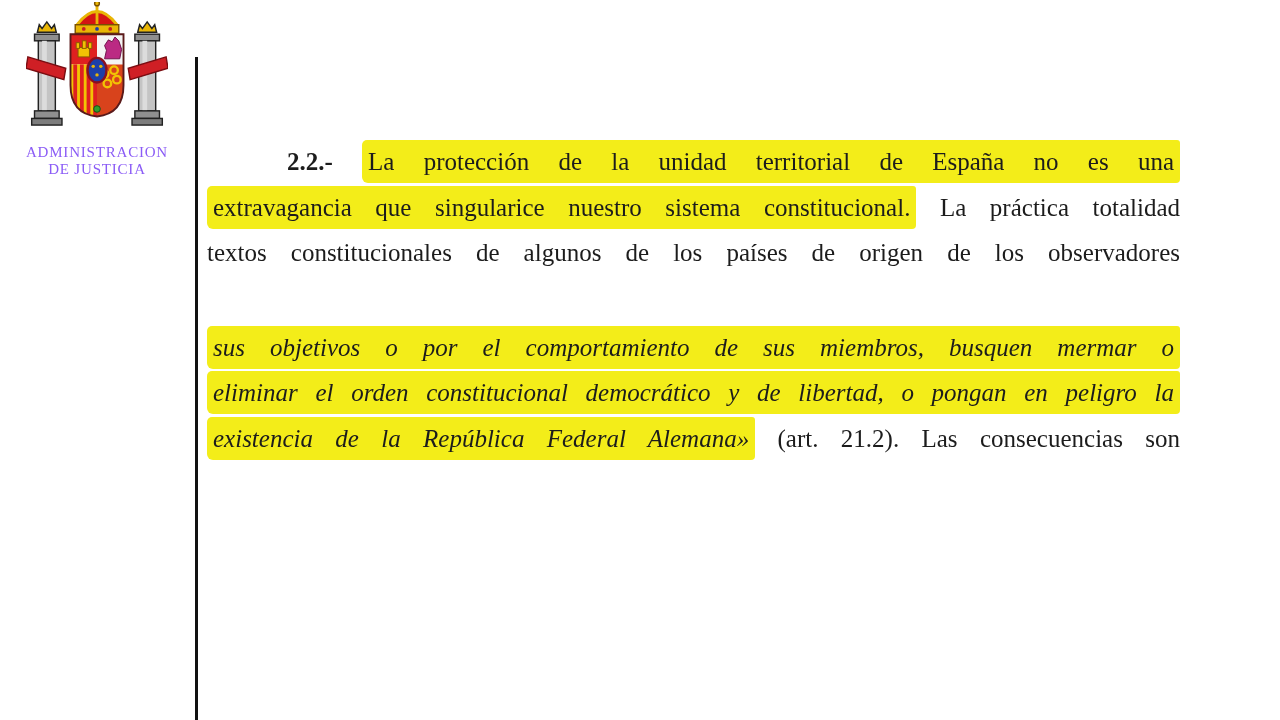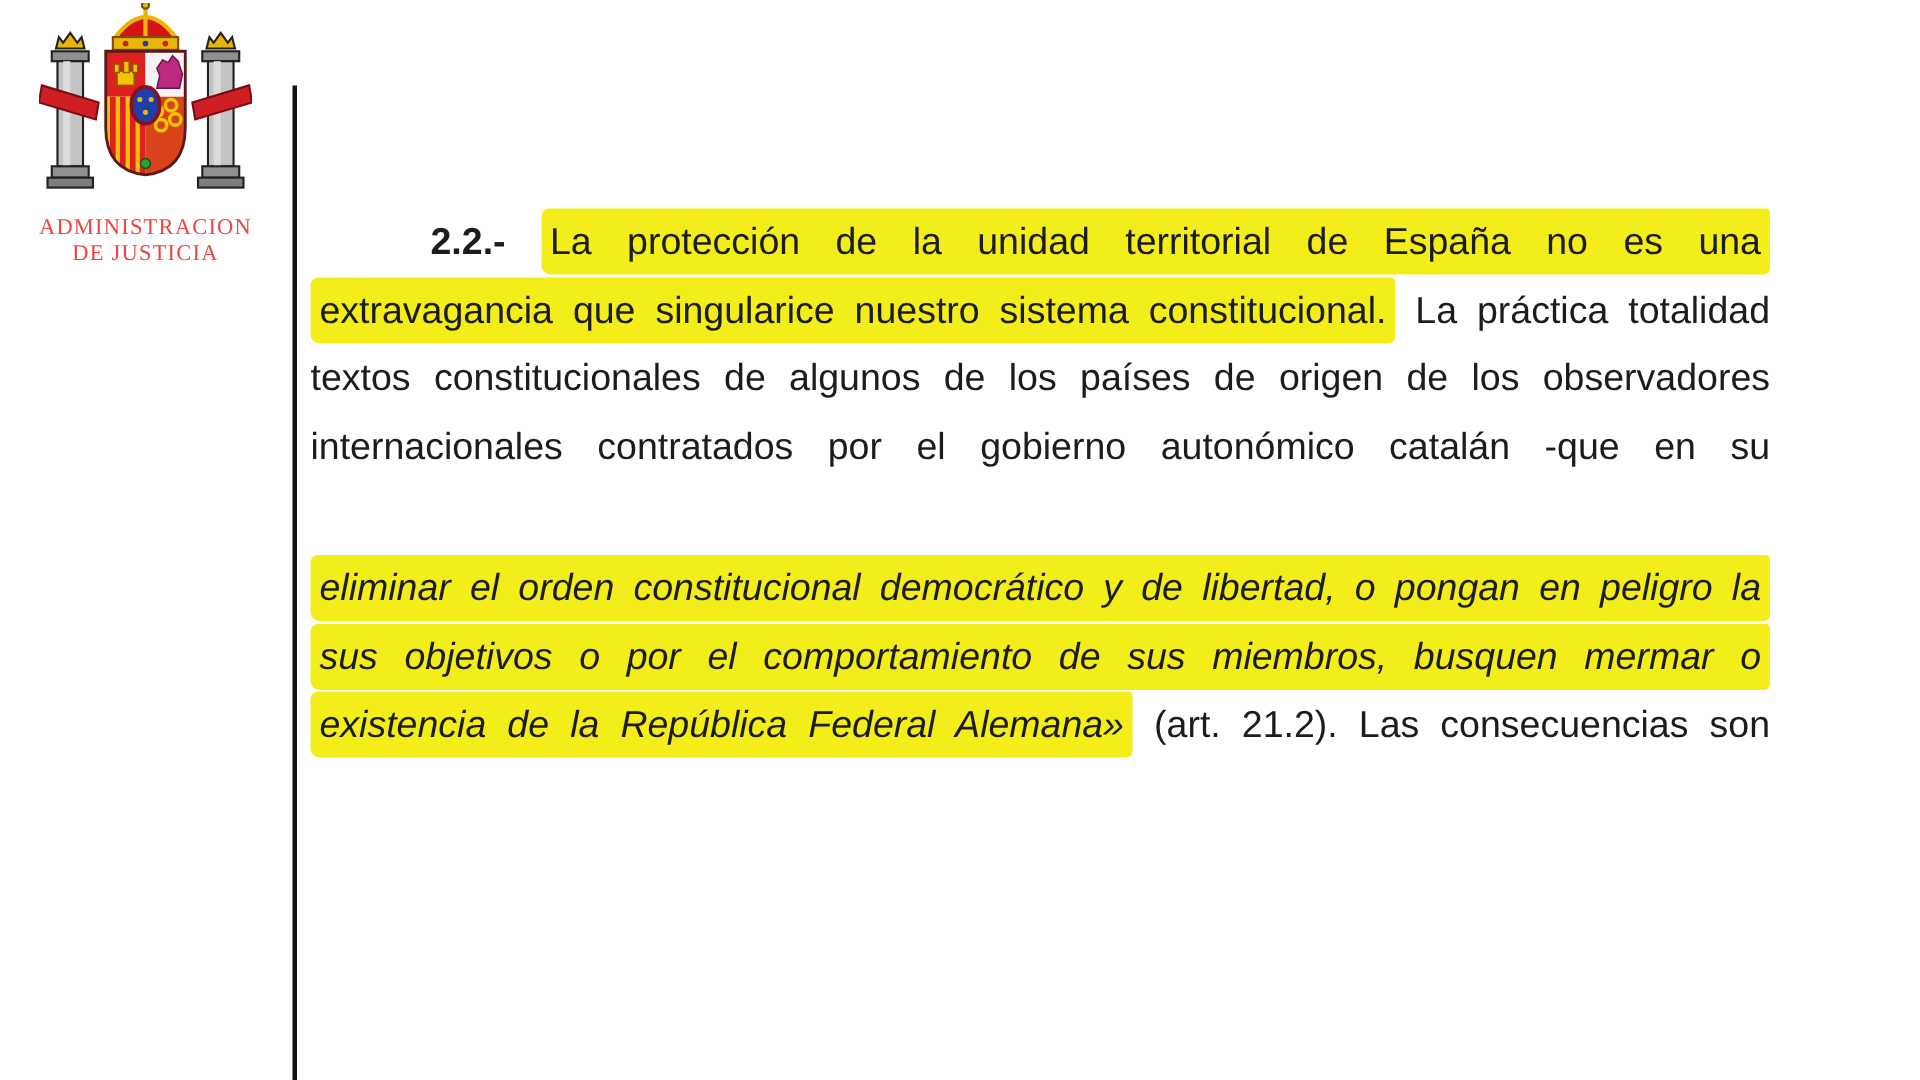--- a/index.html
+++ b/index.html
@@ -24,41 +24,42 @@
   }
   .caption {
     position: absolute;
     left: 6px; top: 144px;
     width: 182px;
     text-align: center;
     font-family: "Liberation Serif", "DejaVu Serif", serif;
     font-size: 15px;
     line-height: 17px;
     letter-spacing: 0.8px;
-    color: #ef4444;
+    color: #8b5cf6;
   }
   .vertical-divider {
     position: absolute;
     left: 195px; top: 57px;
     width: 3px; height: 663px;
     background: var(--divider, #101010);
   }
 
   
   .doc-body {
     position: absolute;
     left: 207px; top: 139px;
     width: 973px;
     font-size: 25px;
     line-height: 45.5px;
   }
   .para + .para { margin-top: 49px; }
   .line {
     height: 45.5px;
     text-align: justify;
+    font-family: Liberation Serif, serif;
   }
   .line.just { text-align-last: justify; }
   .line.indent { padding-left: 80px; }
   .seg.bold { font-weight: 700; }
   .seg.italic { font-style: italic; }
   .seg.hl {
     background: var(--hl, #f3ed19);
     padding: 8px 6px;
     border-radius: 5px 3px 4px 6px;
   }
@@ -156,20 +157,19 @@
   </div>
 </div>
 
 <div class="vertical-divider"></div>
 
 <div class="doc-body" id="docBody">
     <div class="para">
       <div class="line just indent"><span class="seg bold">2.2.-</span><span class="seg"> </span><span class="seg hl">La protección de la unidad territorial de España no es una</span></div>
       <div class="line just"><span class="seg hl">extravagancia que singularice nuestro sistema constitucional.</span><span class="seg"> La práctica totalidad</span></div>
       <div class="line just"><span class="seg">textos constitucionales de algunos de los países de origen de los observadores</span></div>
-      <div class="line just"><span class="seg">internacionales contratados por el gobierno autonómico catalán -que en su</span></div>
     </div>
     <div class="para">
+      <div class="line just"><span class="seg hl italic">sus objetivos o por el comportamiento de sus miembros, busquen mermar o</span></div>
       <div class="line just"><span class="seg hl italic">eliminar el orden constitucional democrático y de libertad, o pongan en peligro la</span></div>
-      <div class="line just"><span class="seg hl italic">sus objetivos o por el comportamiento de sus miembros, busquen mermar o</span></div>
       <div class="line just"><span class="seg hl italic">existencia de la República Federal Alemana»</span><span class="seg"> (art. 21.2). Las consecuencias son</span></div>
     </div>
   </div>
 
 </body></html>

